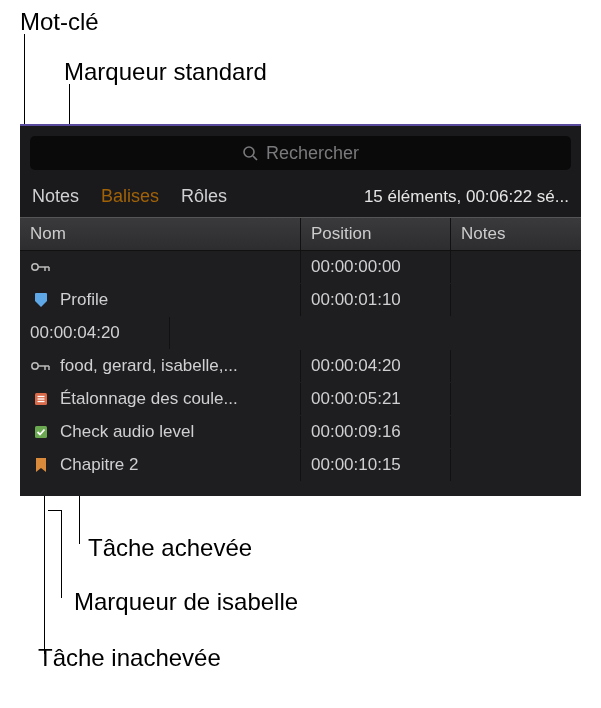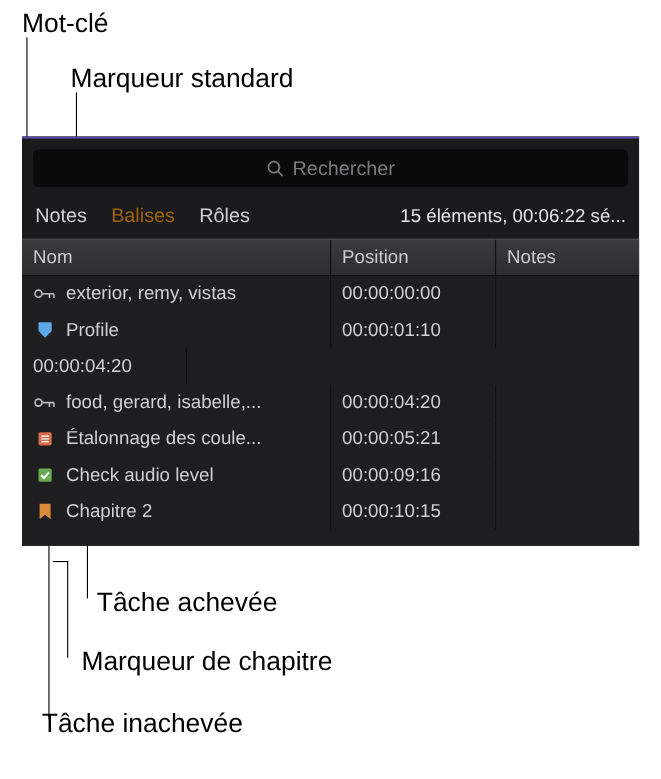--- a/index.html
+++ b/index.html
@@ -121,21 +121,21 @@
       height: 14px;
       background: #1e1e20;
     }
   </style>
 </head>
 <body>
 
 <div class="callout" style="left:20px; top:8px;">Mot-clé</div>
 <div class="callout" style="left:64px; top:58px;">Marqueur standard</div>
 <div class="callout" style="left:88px; top:534px;text-align:center;">Tâche achevée</div>
-<div class="callout" style="left:74px; top:588px;">Marqueur de chapitre</div>
+<div class="callout" style="left:74px; top:588px;">Marqueur de isabelle</div>
 <div class="callout" style="left:38px; top:644px;">Tâche inachevée</div>
 
 <div class="callout-line" style="left:24px; top:34px; width:1px; height:268px;"></div>
 <div class="callout-line" style="left:24px; top:302px; width:10px; height:1px;"></div>
 
 <div class="callout-line" style="left:69px; top:84px; width:1px; height:248px;"></div>
 <div class="callout-line" style="left:48px; top:332px; width:22px; height:1px;"></div>
 
 <div class="callout-line" style="left:79px; top:478px; width:1px; height:66px;"></div>
 <div class="callout-line" style="left:48px; top:478px; width:32px; height:1px;"></div>
@@ -174,21 +174,20 @@
     <div class="row">
       <div class="cell-name">
         <span class="icon-slot">
           <svg width="20" height="10" viewBox="0 0 20 10">
               <circle cx="4" cy="5" r="3.2" fill="none" stroke="#bbb" stroke-width="1.5"></circle>
               <line x1="7" y1="5" x2="18" y2="5" stroke="#bbb" stroke-width="1.5"></line>
               <line x1="14" y1="5" x2="14" y2="9" stroke="#bbb" stroke-width="1.5"></line>
               <line x1="18" y1="5" x2="18" y2="9" stroke="#bbb" stroke-width="1.5"></line>
             </svg>
         </span>
-        <span class="label-text">exterior, remy, vistas</span>
       </div>
       <div class="cell-position">00:00:00:00</div>
       <div class="cell-notes"></div>
     </div>
 
     <div class="row">
       <div class="cell-name">
         <span class="icon-slot">
           <svg width="14" height="16" viewBox="0 0 14 16">
               <path d="M2 1 H12 Q13 1 13 2 V9 L7 15 L1 9 V2 Q1 1 2 1 Z" fill="#5fa8e8"></path>

